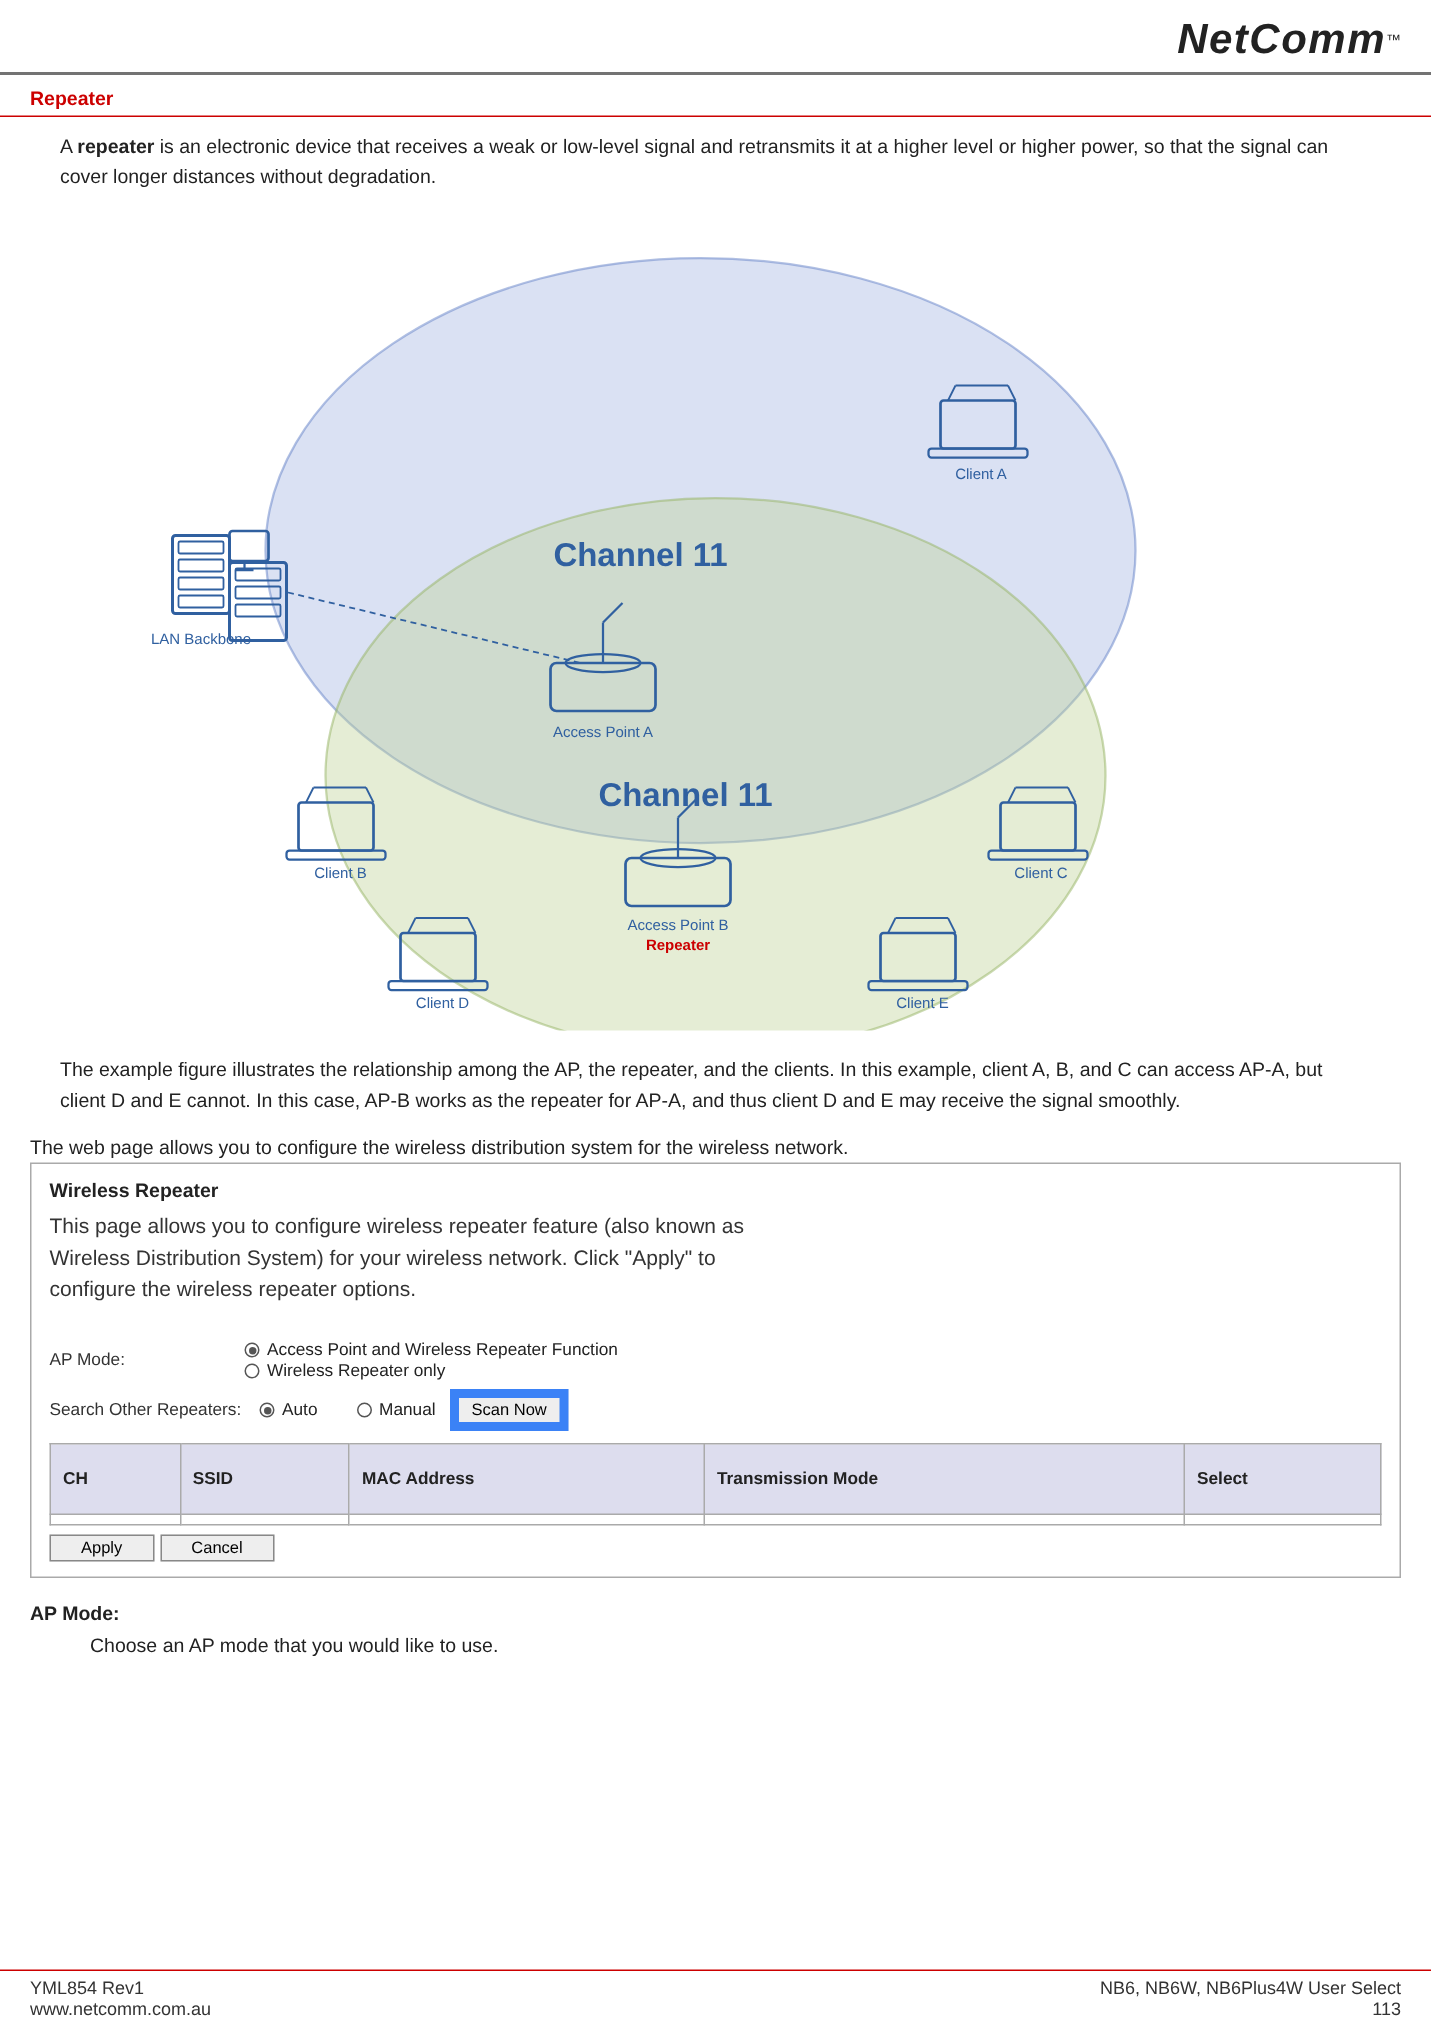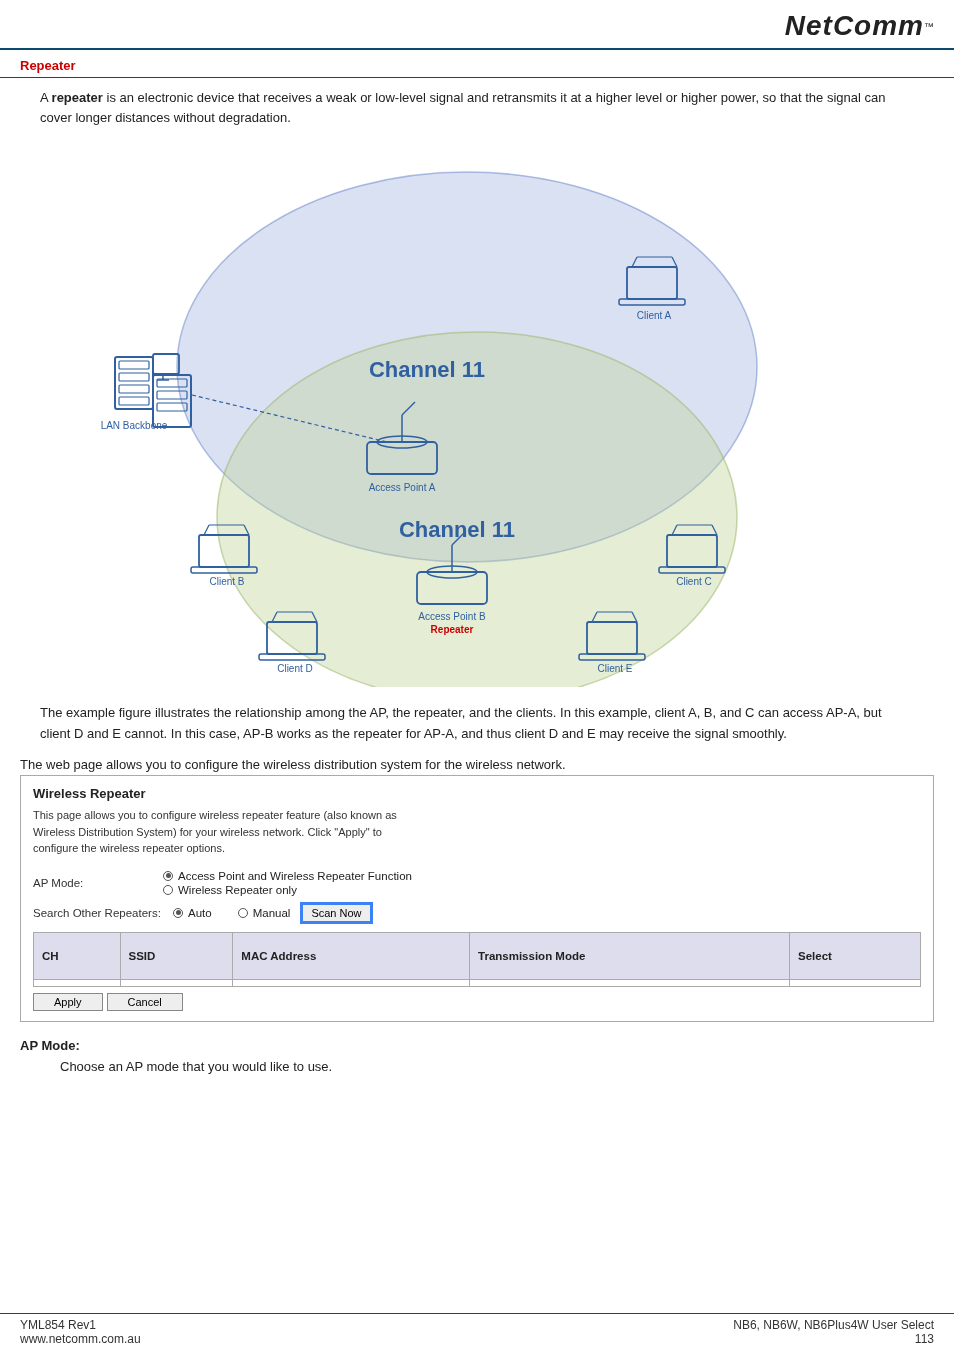--- a/index.html
+++ b/index.html
@@ -11,21 +11,21 @@
       font-size: 13px;
       color: #222;
       position: relative;
     }
 
     
     .header {
       display: flex;
       justify-content: flex-end;
       padding: 10px 20px 6px 20px;
-      border-bottom: 2px solid #0c4a6e;
+      border-bottom: 2px solid #737373;
       align-items: flex-end;
     }
     .logo-text {
       font-size: 28px;
       font-weight: bold;
       font-style: italic;
       color: #222;
       letter-spacing: 1px;
       font-family: 'Arial Black', Arial, sans-serif;
     }
@@ -89,23 +89,23 @@
       border: 1px solid #aaa;
       padding: 10px 12px;
       font-size: 11.5px;
     }
     .wr-title {
       font-weight: bold;
       font-size: 13px;
       margin-bottom: 6px;
     }
     .wr-desc {
-      font-size: 11px;
+      font-size: 14px;
       line-height: 1.5;
-      margin-bottom: 13px;
+      margin-bottom: 24px;
       color: #333;
     }
     .wr-row {
       display: flex;
       align-items: center;
       margin-bottom: 4px;
       font-size: 11.5px;
     }
     .wr-label {
       min-width: 130px;
@@ -138,21 +138,21 @@
       background: #555;
       border-radius: 50%;
     }
     .scan-row {
       display: flex;
       align-items: center;
       gap: 10px;
       margin: 6px 0 8px 0;
     }
     .scan-btn {
-      border: 3px solid #3b82f6;
+      border: 6px solid #3b82f6;
       background: #eee;
       padding: 2px 8px;
       font-size: 11px;
       cursor: pointer;
     }
 
     
     .wr-table {
       width: 100%;
       border-collapse: collapse;

